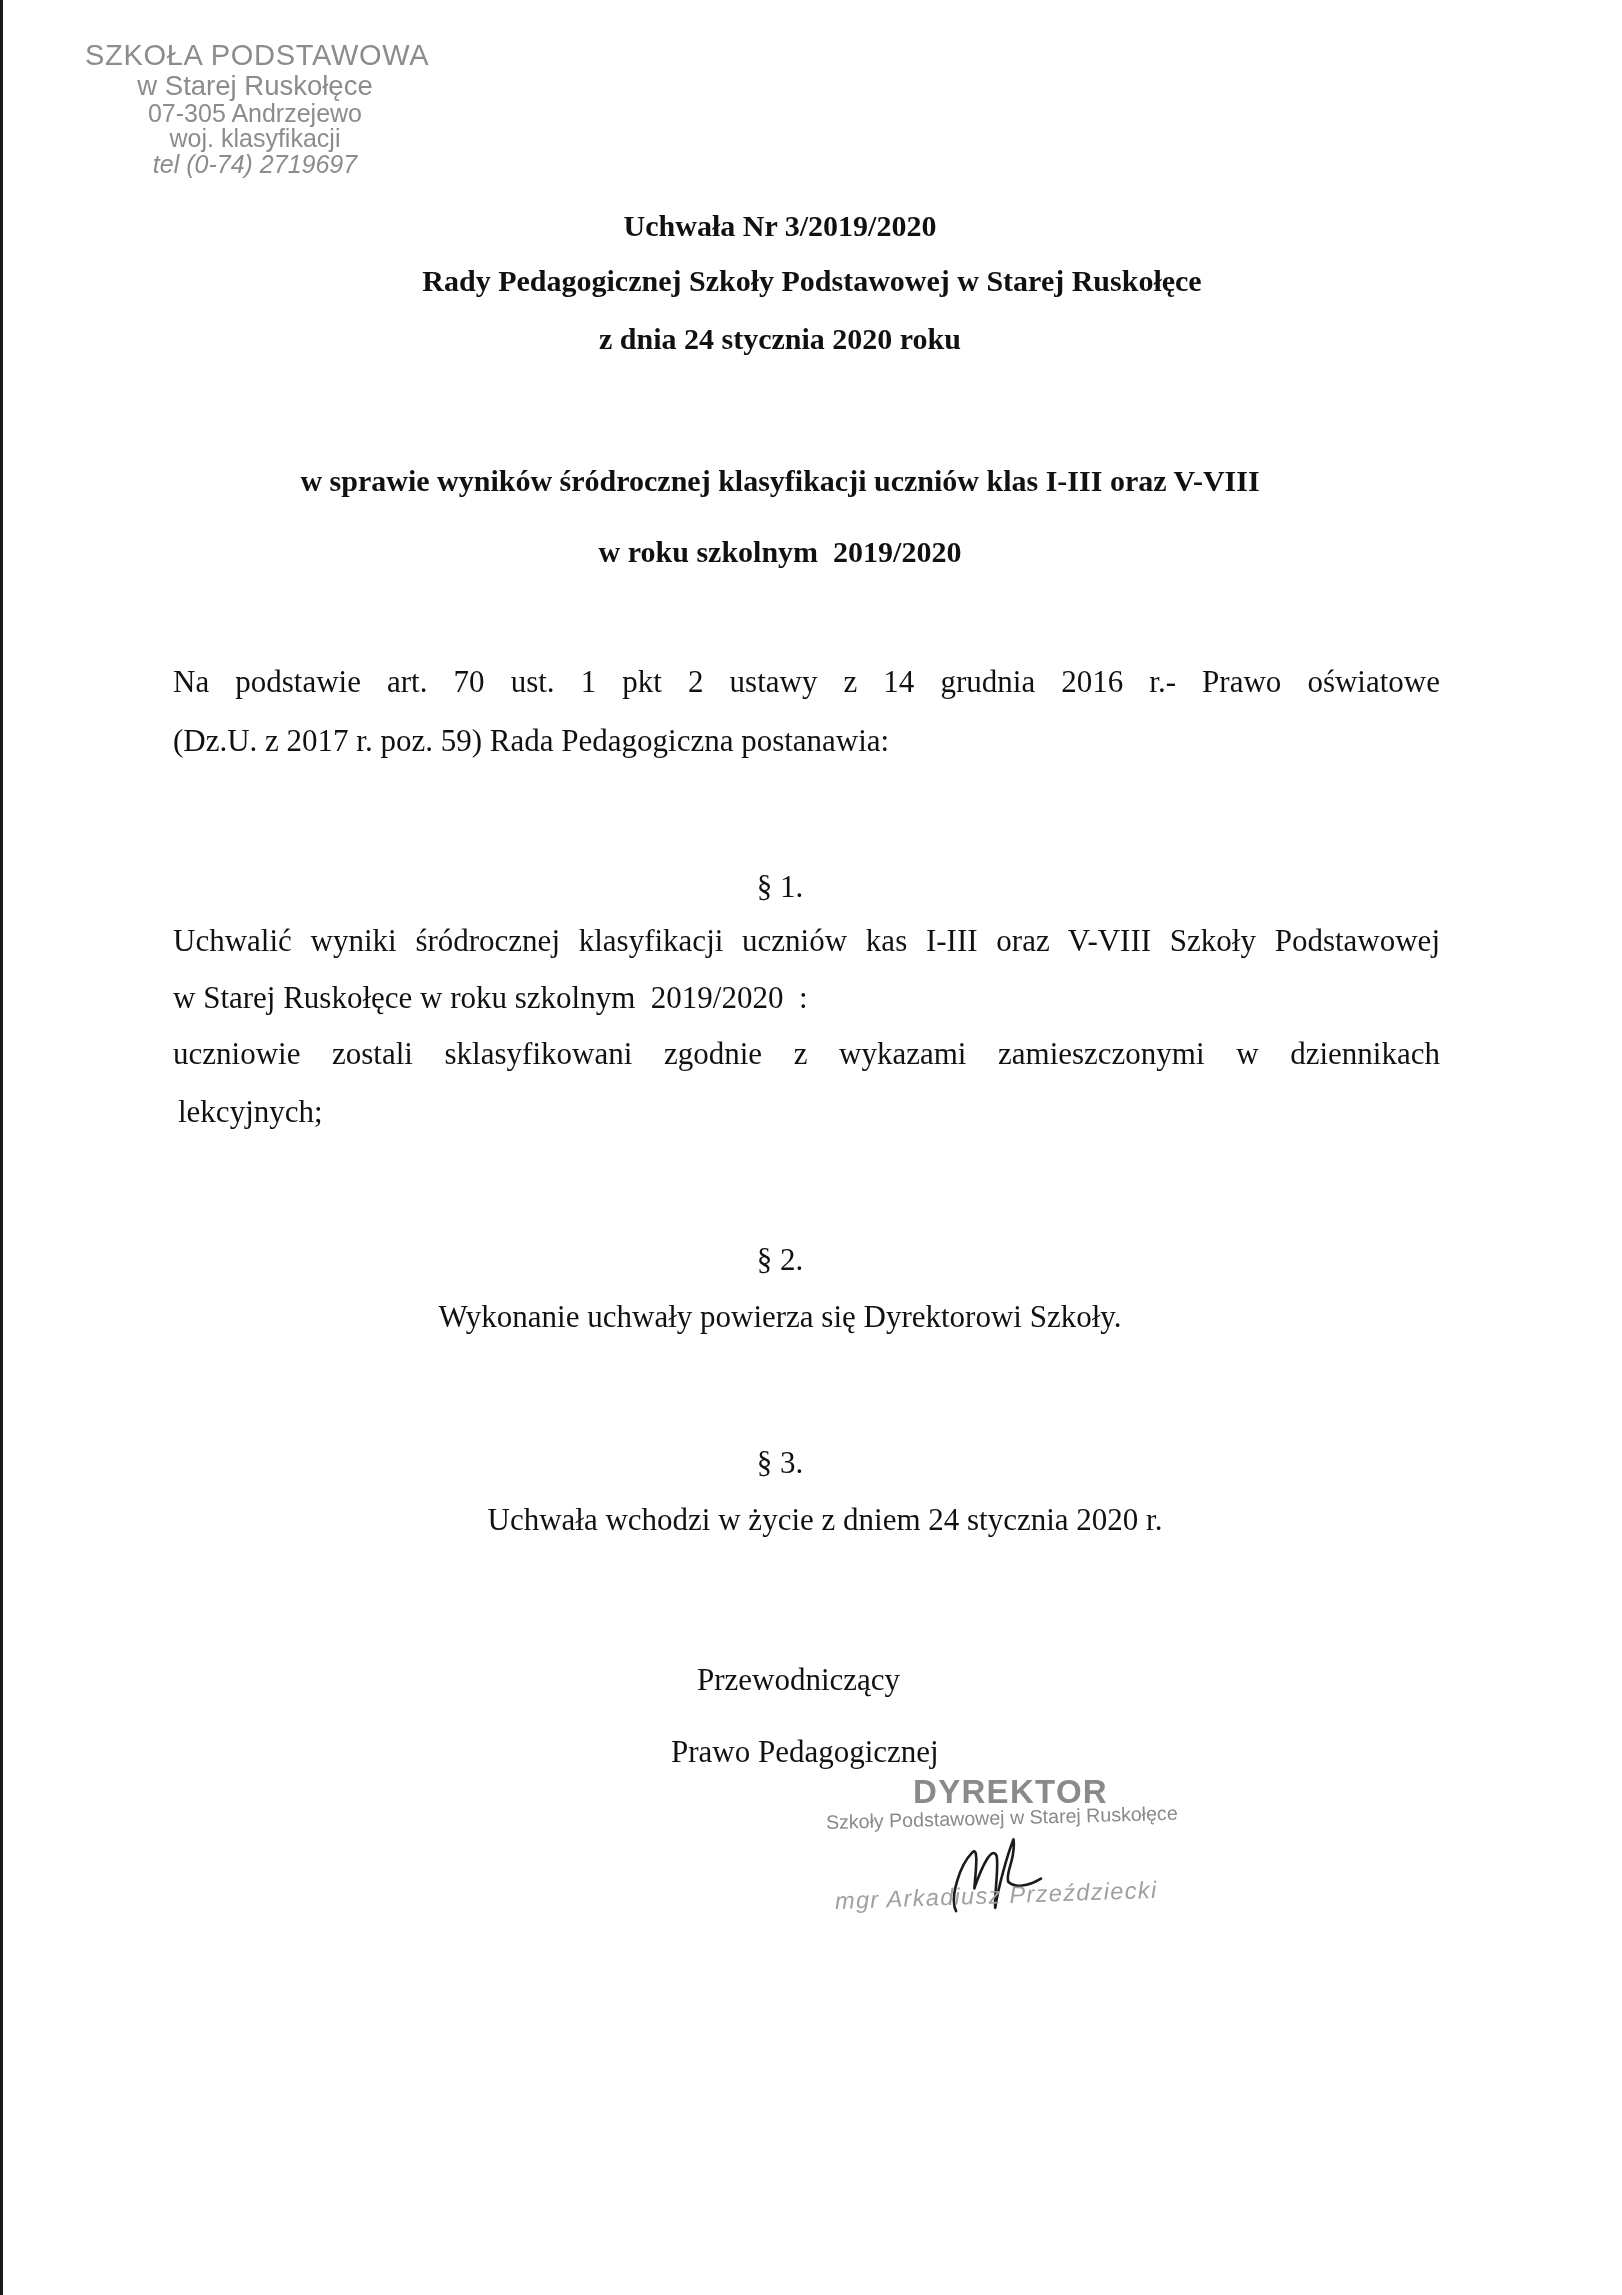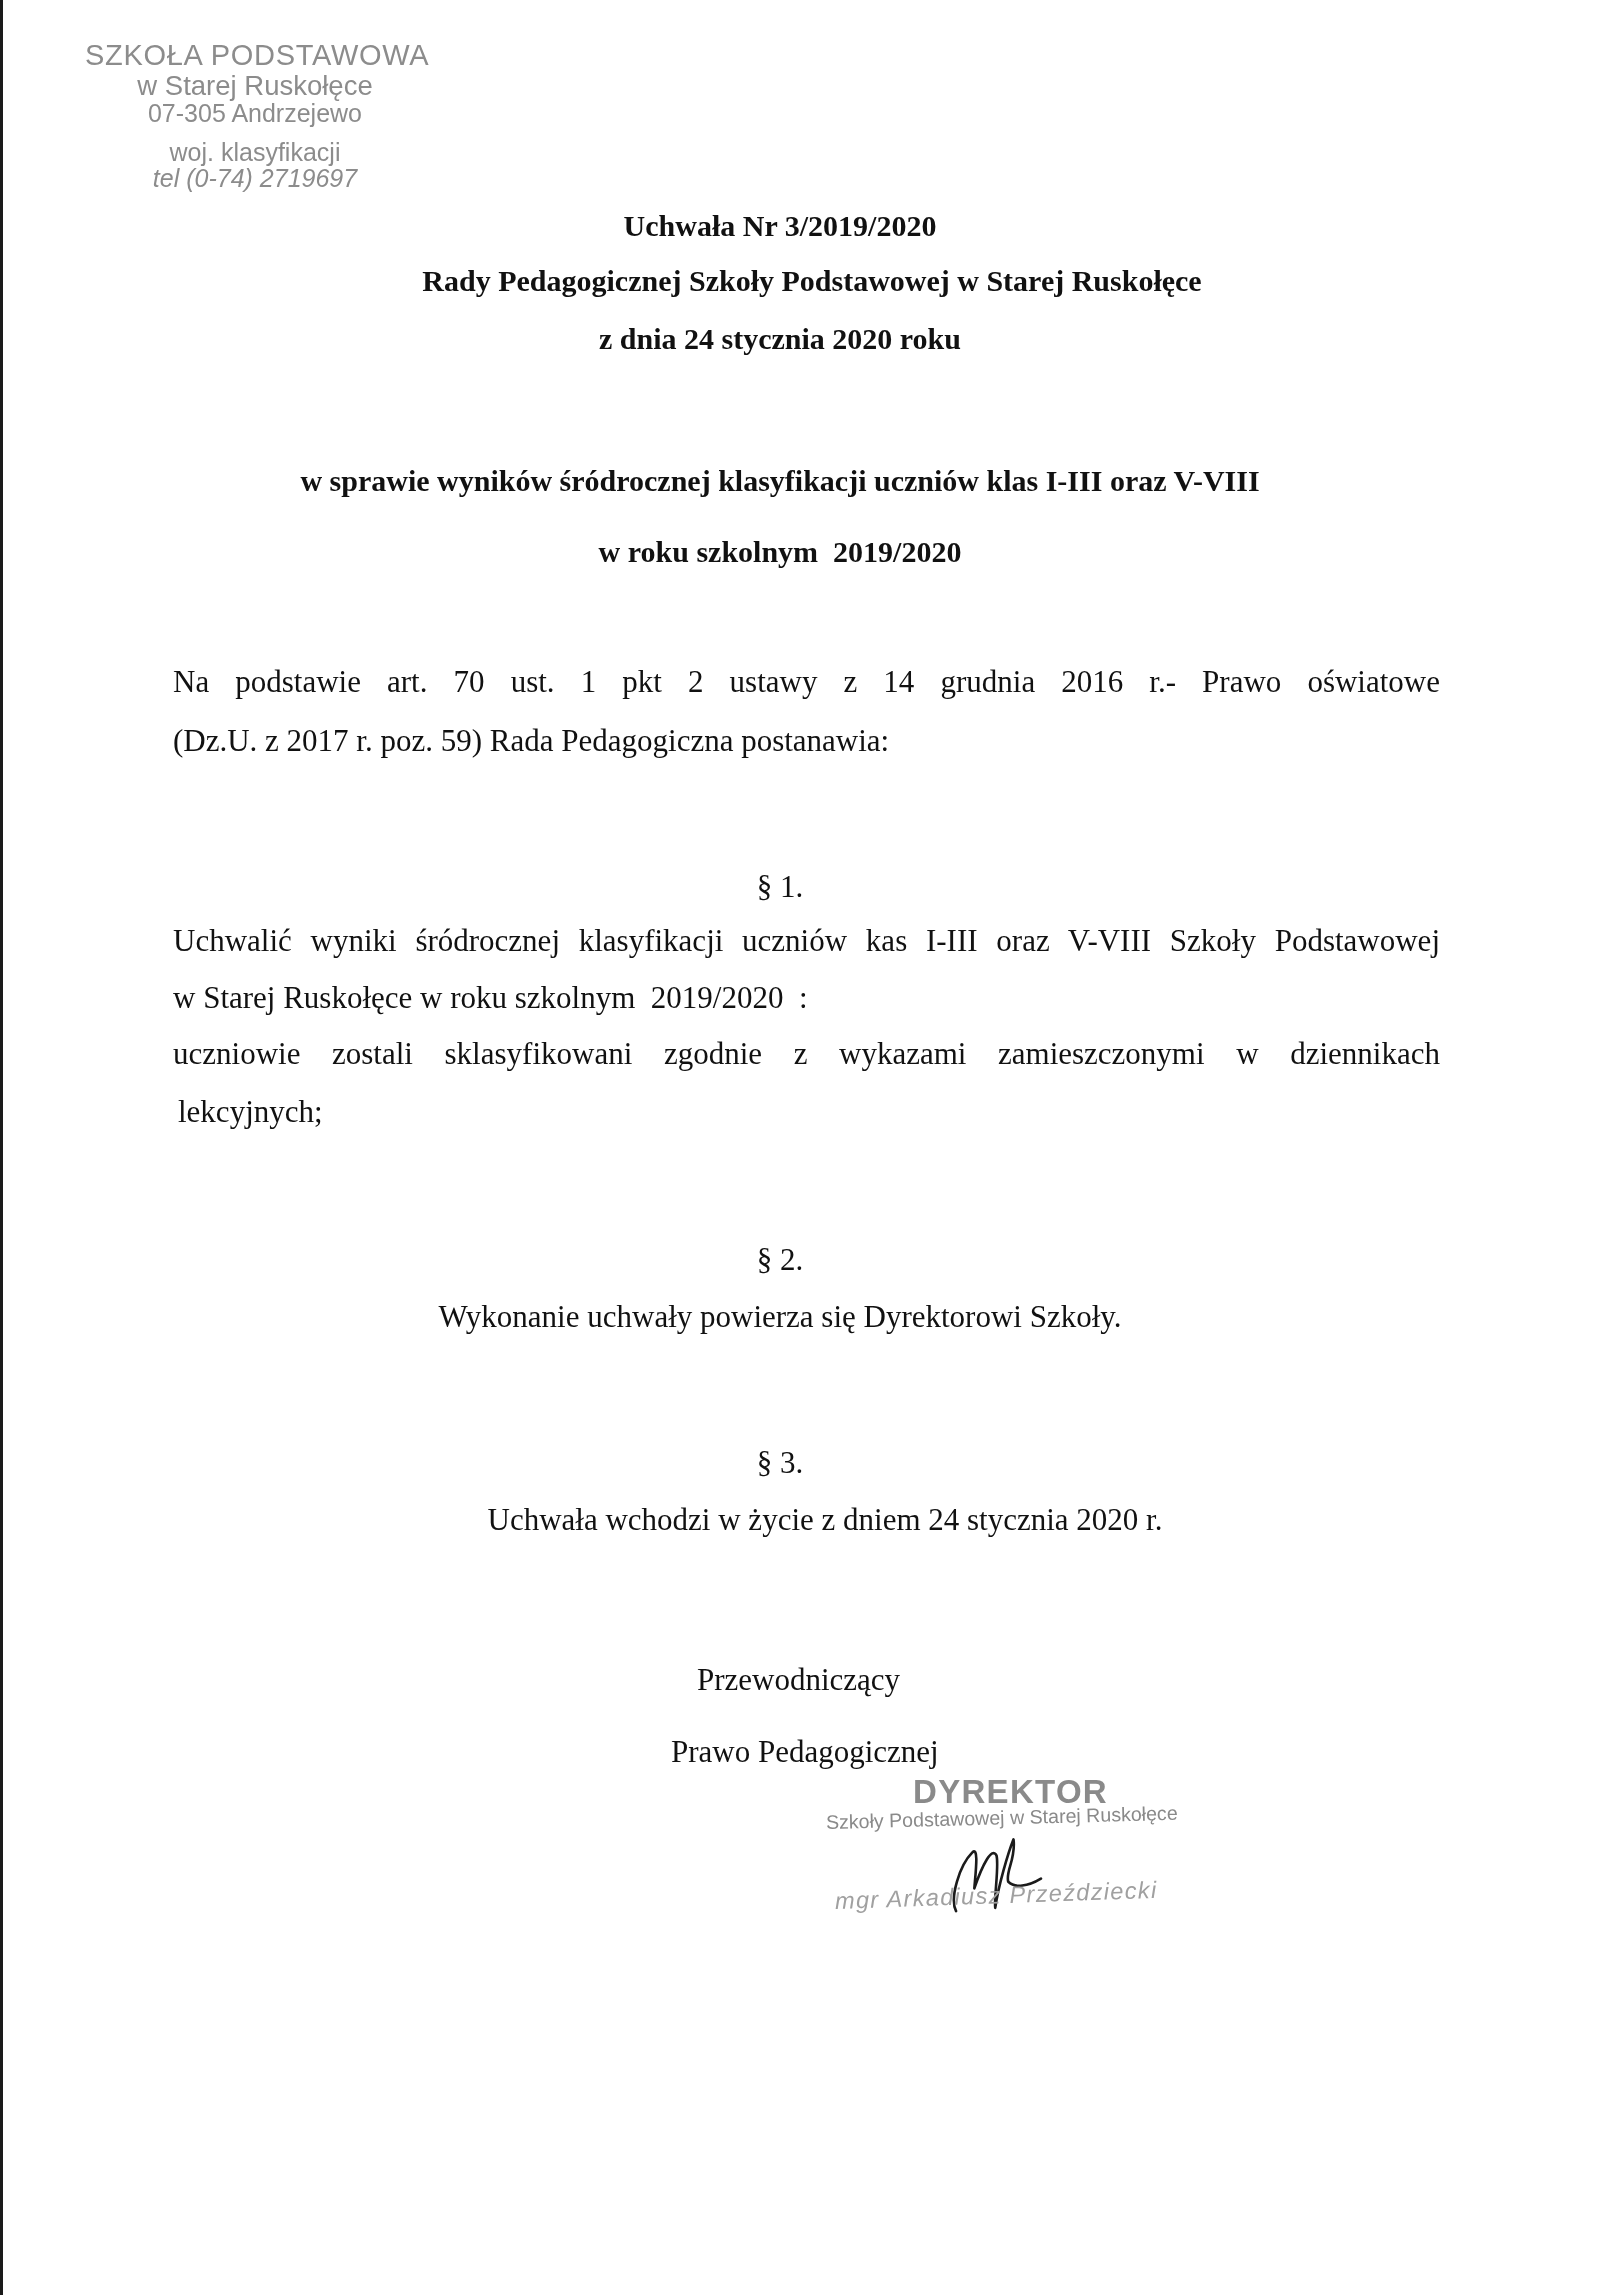--- a/index.html
+++ b/index.html
@@ -34,21 +34,21 @@
       position: absolute;
       left: 85px; top: 41px;
       width: 340px;
       text-align: center;
       font-family: "Liberation Sans", "DejaVu Sans", sans-serif;
       color: #8c8c8c;
     }
     .stamp div { line-height: 1; white-space: pre; }
     .stamp .s1 { font-size: 29px; letter-spacing: 0.7px; margin-bottom: 2px; }
     .stamp .s2 { font-size: 27.5px; margin-bottom: 1.3px; }
-    .stamp .s3 { font-size: 25px; margin-bottom: 14px; }
+    .stamp .s3 { font-size: 25px; margin-bottom: 0; }
     .stamp .s4 { font-size: 25px; margin-bottom: 1.3px; }
     .stamp .s5 { font-size: 25px; font-style: italic; }
 
     
     .just {
       position: absolute;
       left: 173px; width: 1267px;
       text-align: justify;
       text-align-last: justify;
       font-size: 31px;

